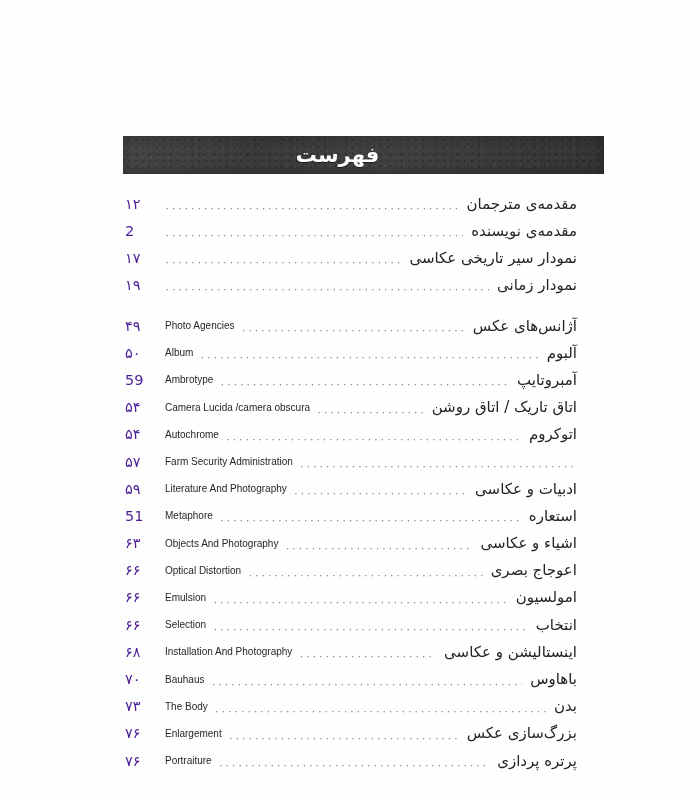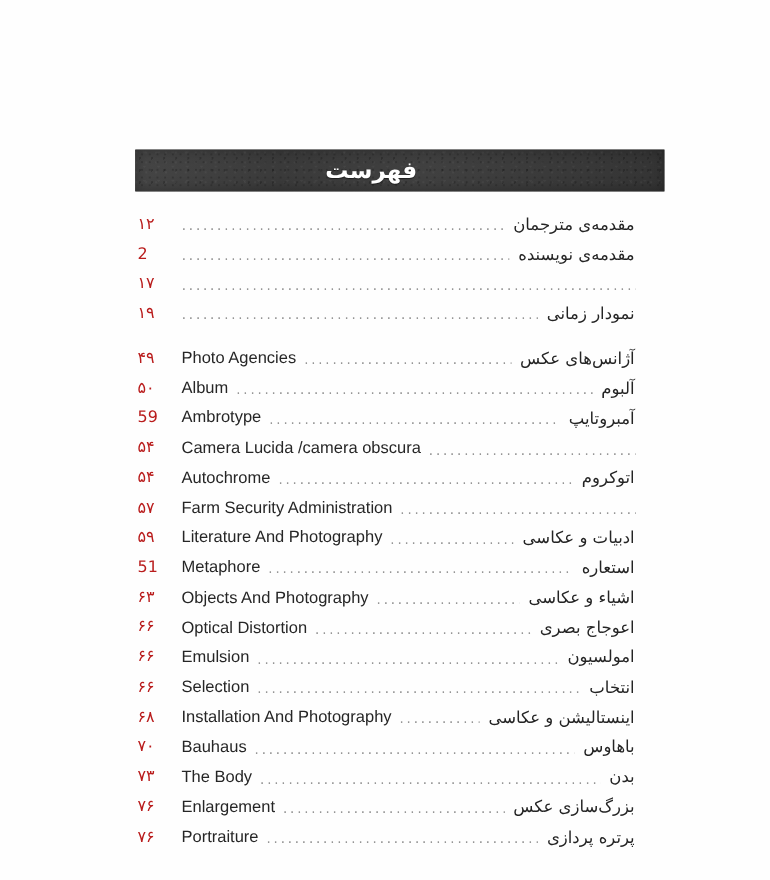--- a/index.html
+++ b/index.html
@@ -70,29 +70,29 @@
     color: #2a2a2a;
   }
   #group-main .toc-row { height: 27.2px; }
 
   .page-num {
     width: 40px;
     flex: 0 0 40px;
     text-align: left;
     font-size: 14.5px;
     font-family: "DejaVu Sans", sans-serif;
-    color: #b91c1c;
+    color: #4c1d95;
     direction: ltr;
     unicode-bidi: bidi-override;
     padding-left: 2px;
   }
 
   .entry-en {
     flex: 0 0 auto;
-    font-size: 15px;
+    font-size: 10px;
     color: #262626;
     white-space: nowrap;
     font-family: "Liberation Sans", sans-serif;
     padding-right: 7px;
   }
 
   .leader {
     flex: 1 1 auto;
     min-width: 6px;
     overflow: hidden;
@@ -132,20 +132,21 @@
         <span class="entry-fa">مقدمه‌ی مترجمان</span>
       </div>
       <div class="toc-row">
         <span class="page-num">2</span>
         <span class="leader">··························································································</span>
         <span class="entry-fa">مقدمه‌ی نویسنده</span>
       </div>
       <div class="toc-row">
         <span class="page-num">۱۷</span>
         <span class="leader">··························································································</span>
+        <span class="entry-fa">نمودار سیر تاریخی عکاسی</span>
       </div>
       <div class="toc-row">
         <span class="page-num">۱۹</span>
         <span class="leader">··························································································</span>
         <span class="entry-fa">نمودار زمانی</span>
       </div>
     </div>
   <div class="toc-list" id="group-main">
       <div class="toc-row">
         <span class="page-num">۴۹</span>
@@ -162,20 +163,21 @@
       <div class="toc-row">
         <span class="page-num">59</span>
         <span class="entry-en">Ambrotype</span>
         <span class="leader">··························································································</span>
         <span class="entry-fa">آمبروتایپ</span>
       </div>
       <div class="toc-row">
         <span class="page-num">۵۴</span>
         <span class="entry-en">Camera Lucida /camera obscura</span>
         <span class="leader">··························································································</span>
+        <span class="entry-fa">اتاق تاریک / اتاق روشن</span>
       </div>
       <div class="toc-row">
         <span class="page-num">۵۴</span>
         <span class="entry-en">Autochrome</span>
         <span class="leader">··························································································</span>
         <span class="entry-fa">اتوکروم</span>
       </div>
       <div class="toc-row">
         <span class="page-num">۵۷</span>
         <span class="entry-en">Farm Security Administration</span>

